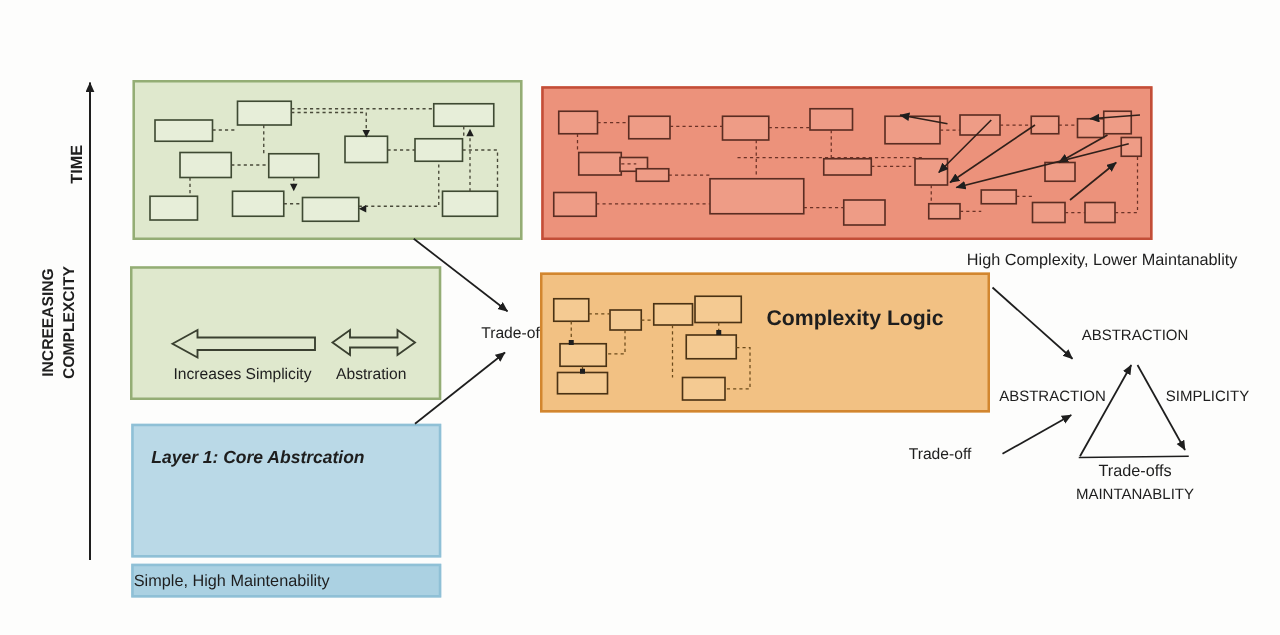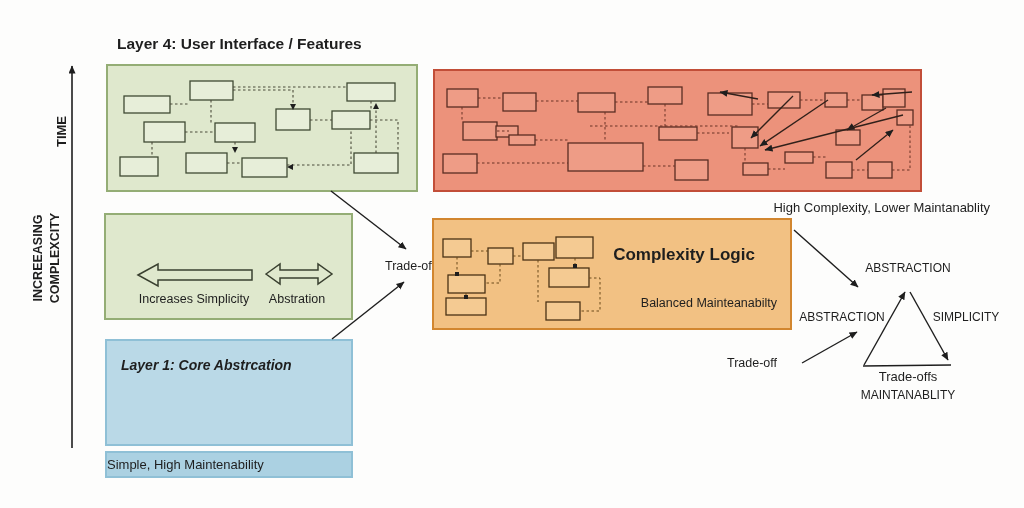--- a/index.html
+++ b/index.html
@@ -194,31 +194,29 @@
       <polygon points="266,274 280,264 280,270 318,270 318,264 332,274 318,284 318,278 280,278 280,284"></polygon>
     </g>
   </svg>
 
   <div class="lbl rot" style="left:36px;top:124px;width:50px;text-align:center;font-size:13px;font-weight:600;">TIME</div>
   <div class="lbl rot ctr" style="left:-24px;top:241px;width:142px;font-size:12.5px;font-weight:600;line-height:17px;">
     <div>INCREEASING</div>
     <div>COMPLEXCITY</div>
   </div>
 
-  <div class="lbl ttl" style="left:117px;top:35px;font-size:15.5px;">Layer 4: User Interface / Features</div>
 
   <div class="lbl" style="left:768px;top:200px;width:222px;text-align:right;font-size:13px;">High Complexity, Lower Maintanablity</div>
 
   <div class="lbl" style="left:124px;top:292px;width:140px;text-align:center;font-size:12.5px;">Increases Simplicity</div>
   <div class="lbl" style="left:256px;top:292px;width:82px;text-align:center;font-size:12.5px;">Abstration</div>
 
   <div class="lbl ttl" style="left:121px;top:357px;font-size:14px;font-style:italic;">Layer 1: Core Abstrcation</div>
 
   <div class="lbl ttl" style="left:608px;top:245px;width:152px;text-align:center;font-size:17px;">Complexity Logic</div>
-  <div class="lbl" style="left:615px;top:296px;width:162px;text-align:right;font-size:12.5px;">Balanced Mainteanabilty</div>
 
   <div class="lbl" style="left:727px;top:356px;font-size:12.5px;">Trade-off</div>
 
   <div class="lbl" style="left:838px;top:261px;width:140px;text-align:center;font-size:12px;">ABSTRACTION</div>
   <div class="lbl" style="left:772px;top:310px;width:140px;text-align:center;font-size:12px;">ABSTRACTION</div>
   <div class="lbl" style="left:916px;top:310px;width:100px;text-align:center;font-size:12px;">SIMPLICITY</div>
   <div class="lbl" style="left:838px;top:369px;width:140px;text-align:center;font-size:13px;">Trade-offs</div>
   <div class="lbl" style="left:828px;top:388px;width:160px;text-align:center;font-size:12px;">MAINTANABLITY</div>
 
 </div>

